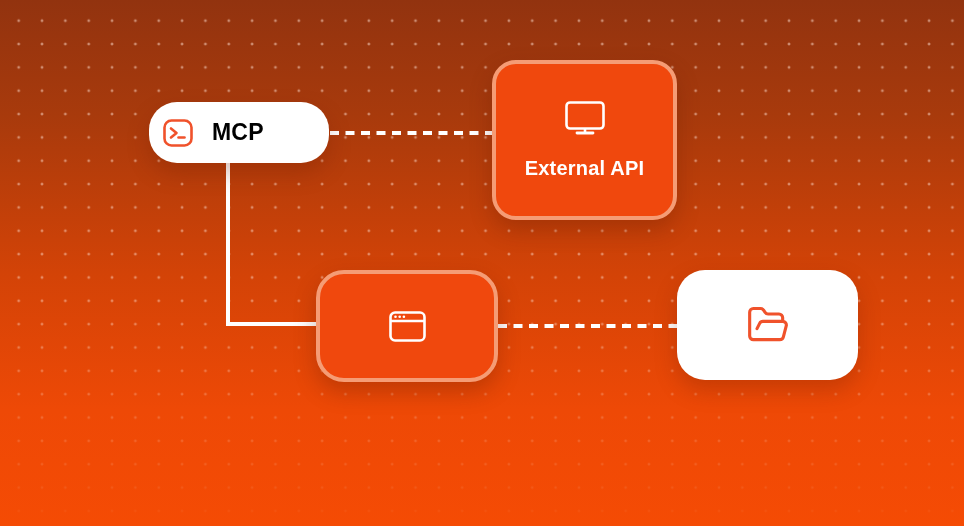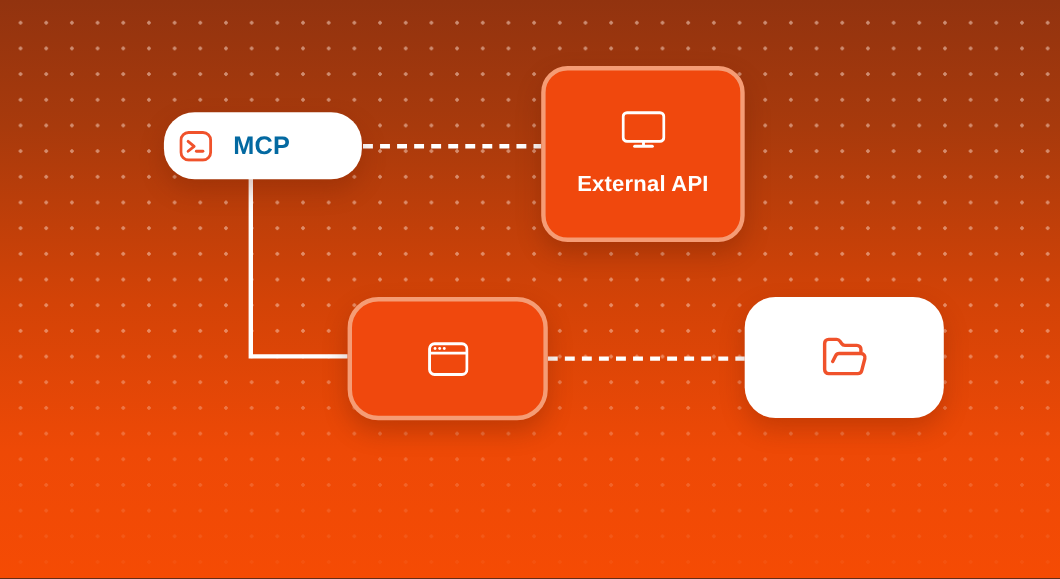--- a/index.html
+++ b/index.html
@@ -40,21 +40,21 @@
     box-shadow:0 10px 22px rgba(100,25,0,0.30);
   }
   .card-mcp{
     left:149px;top:102px;width:180px;height:61px;
     border-radius:28px;
     justify-content:flex-start;
     padding:0 16px 0 14px;
     gap:19px;
   }
   .card-mcp .label{
-    font-size:23px;font-weight:bold;color:#0369a1;letter-spacing:0.2px;
+    font-size:23px;font-weight:bold;color:#000000;letter-spacing:0.2px;
   }
   .card-external{
     left:492px;top:60px;width:185px;height:160px;
     border-radius:24px;
     flex-direction:column;
     gap:22px;
   }
   .card-external .label{
     font-size:20px;font-weight:bold;color:#ffffff;letter-spacing:0.2px;
   }

